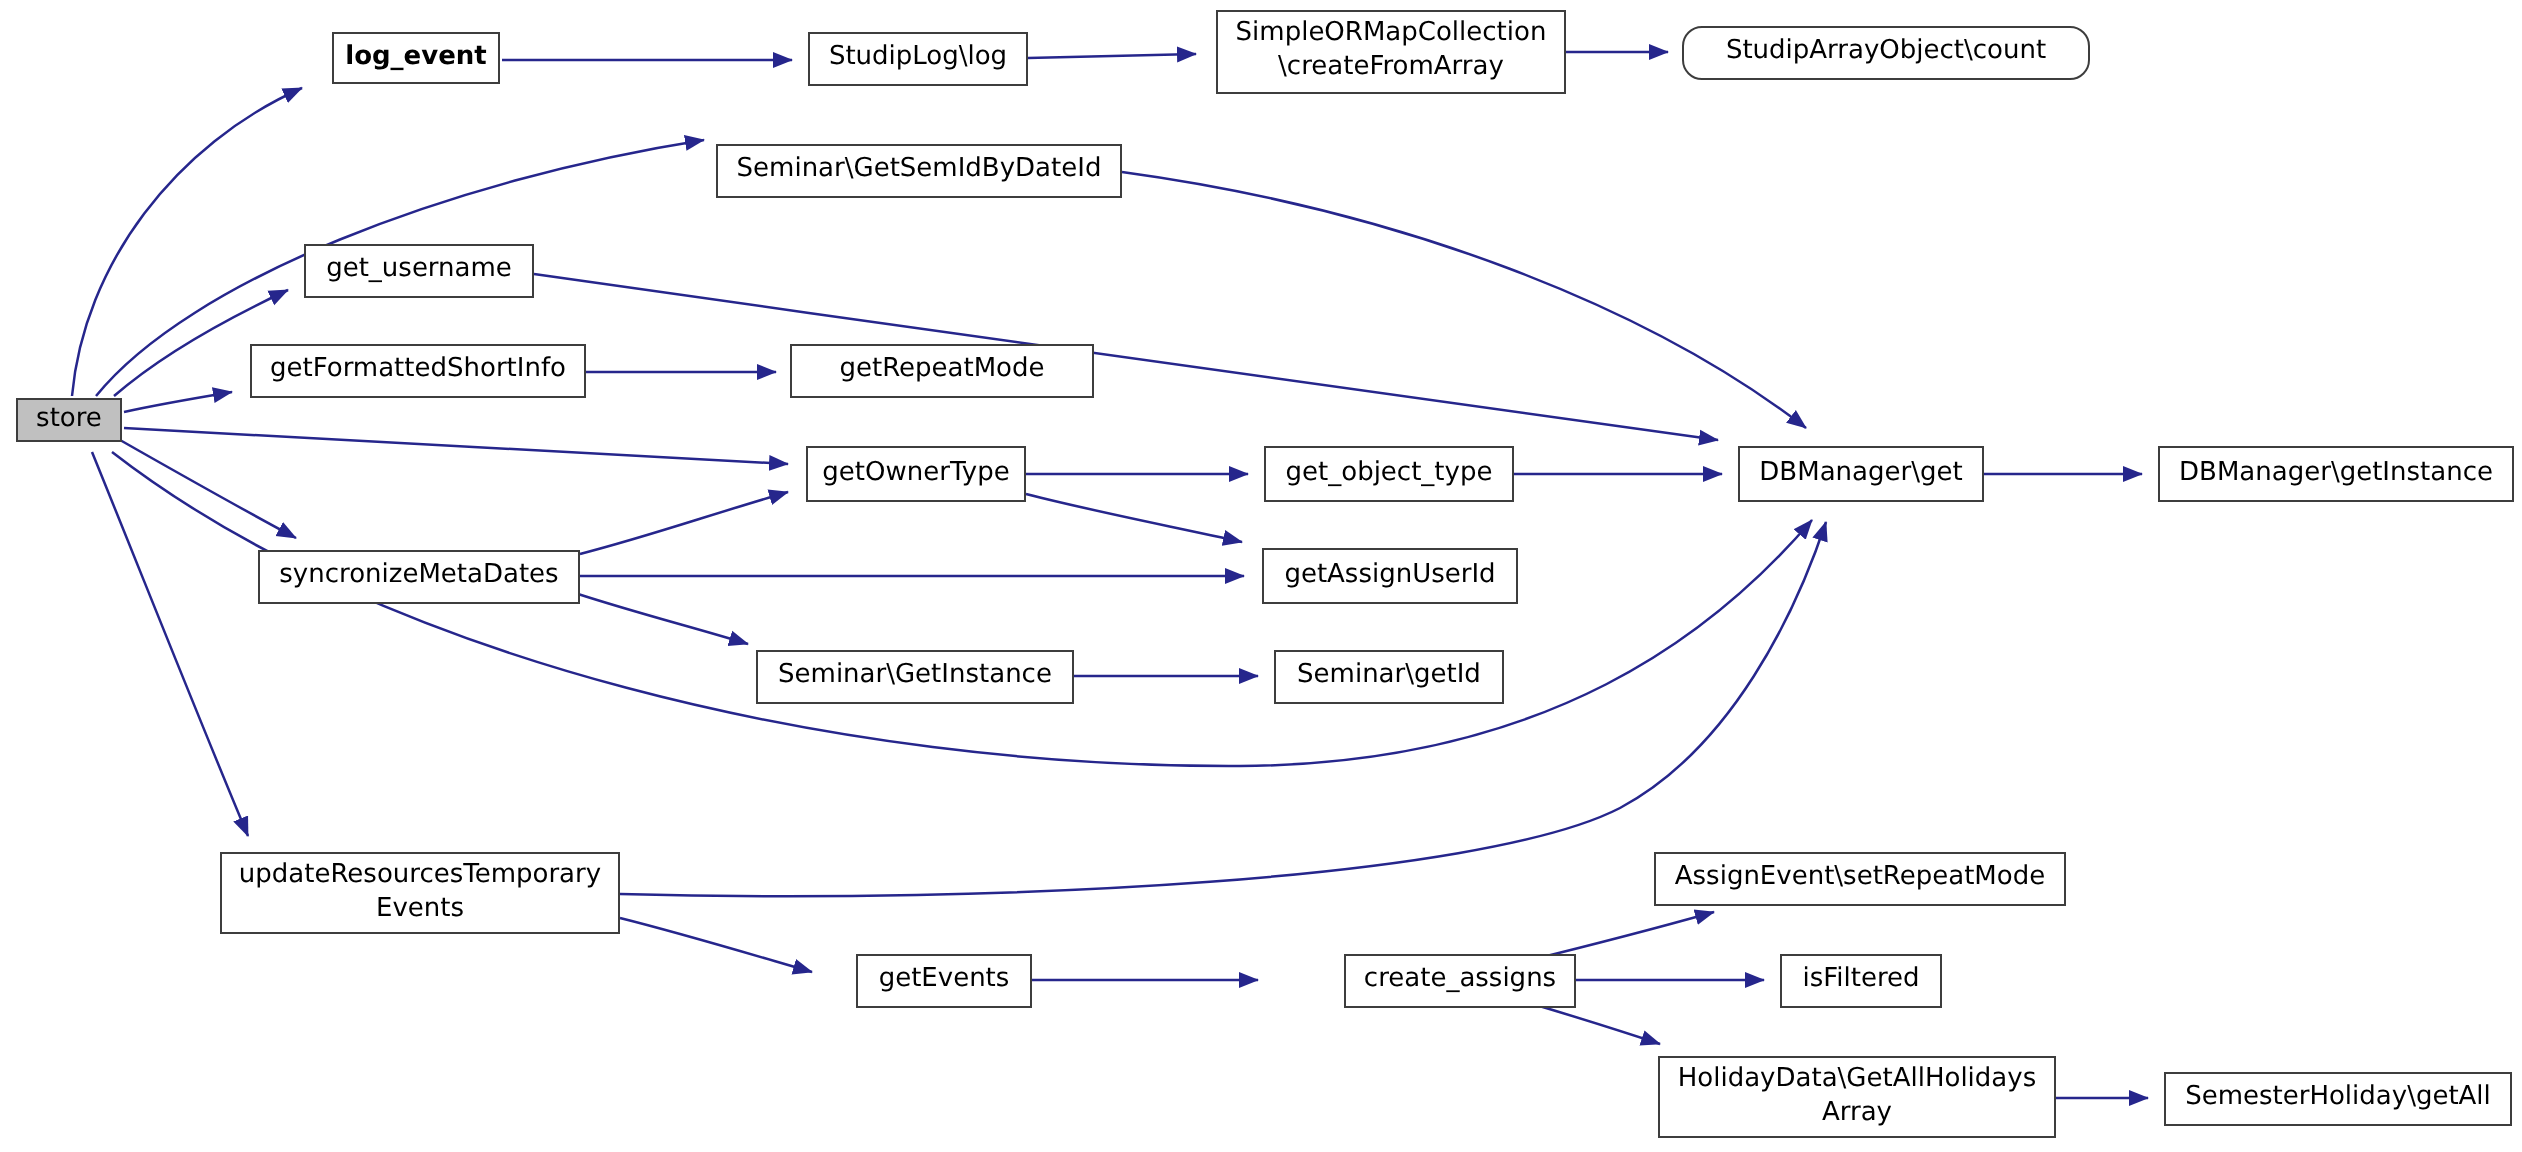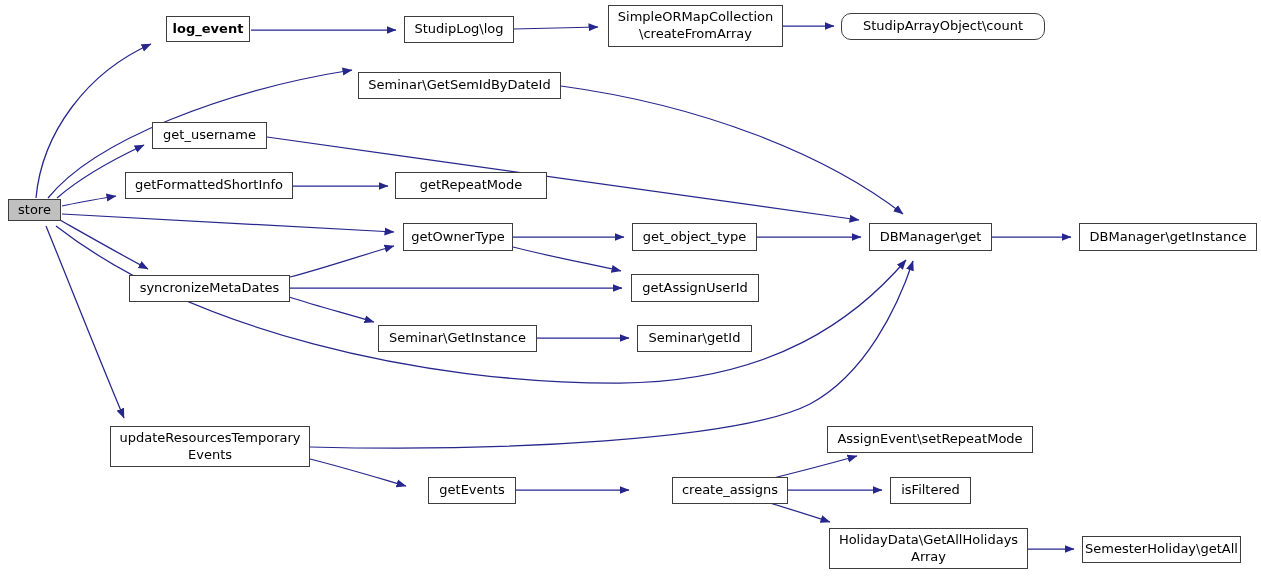--- a/index.html
+++ b/index.html
@@ -106,15 +106,15 @@
       <div class="node" style="left: 378px; top: 325px; width: 159px; height: 27px;"><span>Seminar\GetInstance</span></div>
       <div class="node" style="left: 110px; top: 426px; width: 200px; height: 41px;"><span>updateResourcesTemporary
 Events</span></div>
       <div class="node" style="left: 637px; top: 325px; width: 115px; height: 27px;"><span>Seminar\getId</span></div>
       <div class="node" style="left: 414px; top: 477px; width: 88px; height: 27px; margin-left: 14px;"><span>getEvents</span></div>
       <div class="node" style="left: 637px; top: 477px; width: 116px; height: 27px; margin-left: 35px;"><span>create_assigns</span></div>
       <div class="node" style="left: 827px; top: 426px; width: 206px; height: 27px;"><span>AssignEvent\setRepeatMode</span></div>
       <div class="node" style="left: 890px; top: 477px; width: 81px; height: 27px;"><span>isFiltered</span></div>
       <div class="node" style="left: 829px; top: 528px; width: 199px; height: 41px;"><span>HolidayData\GetAllHolidays
 Array</span></div>
-      <div class="node" style="left: 1082px; top: 536px; width: 159px; height: 27px;"><span>SemesterHoliday\getAll</span></div>
+      <div class="node" style="left: 1082px; top: 536px; width: 174px; height: 27px;"><span>SemesterHoliday\getAll</span></div>
     </div>
 </div>
 
 </body></html>

